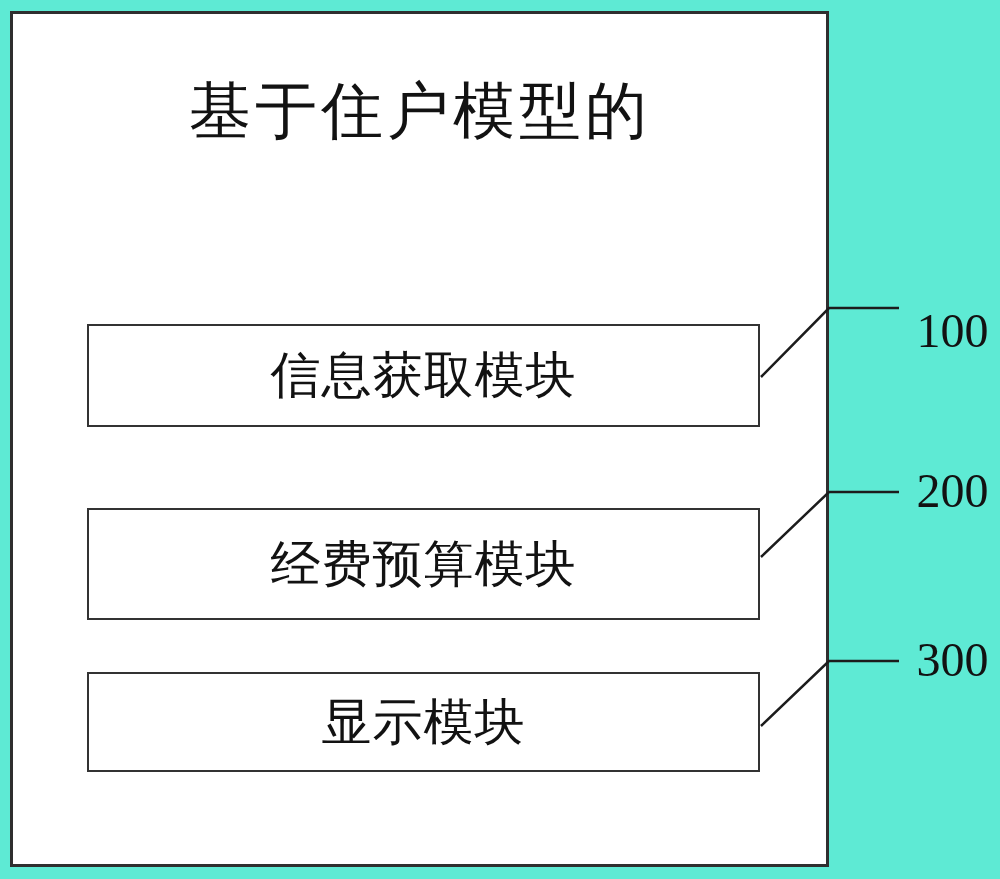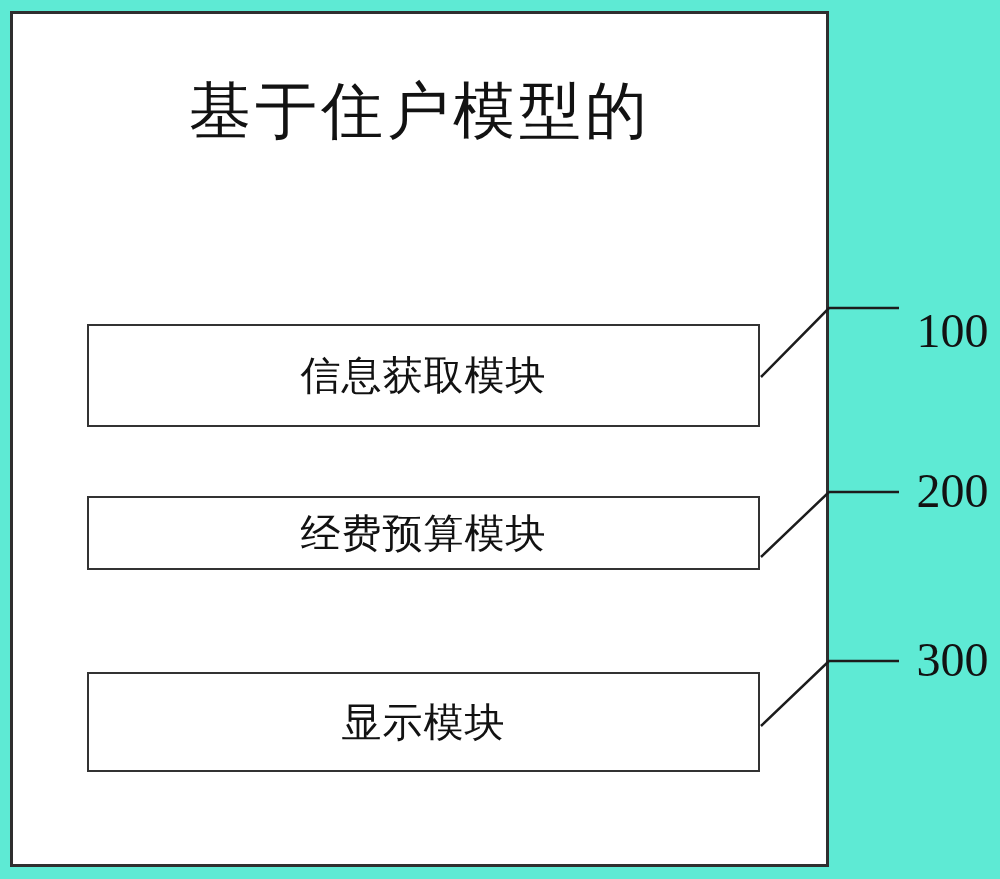--- a/index.html
+++ b/index.html
@@ -43,27 +43,27 @@
     box-sizing: border-box;
     left: 87px;
     width: 673px;
     border: 2px solid #333333;
     background: #ffffff;
     display: flex;
     align-items: center;
     justify-content: center;
   }
   .module-box .module-label {
-    font-size: 40px;
+    font-size: 50px;
     letter-spacing: 1px;
     color: #121212;
     white-space: nowrap;
   }
   .box-1 { top: 324px; height: 103px; }
-  .box-2 { top: 496px; height: 74px; text-align: center;  }
+  .box-2 { top: 508px; height: 112px; text-align: center;  }
   .box-3 { top: 672px; height: 100px; }
   .leaders {
     position: absolute;
     left: 0;
     top: 0;
     width: 1000px;
     height: 879px;
     pointer-events: none;
   }
   .ref-label {

